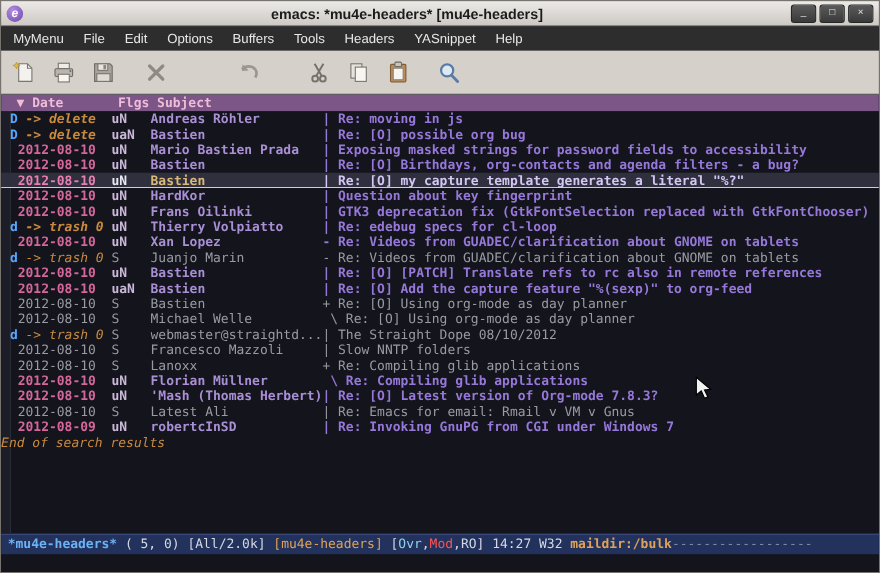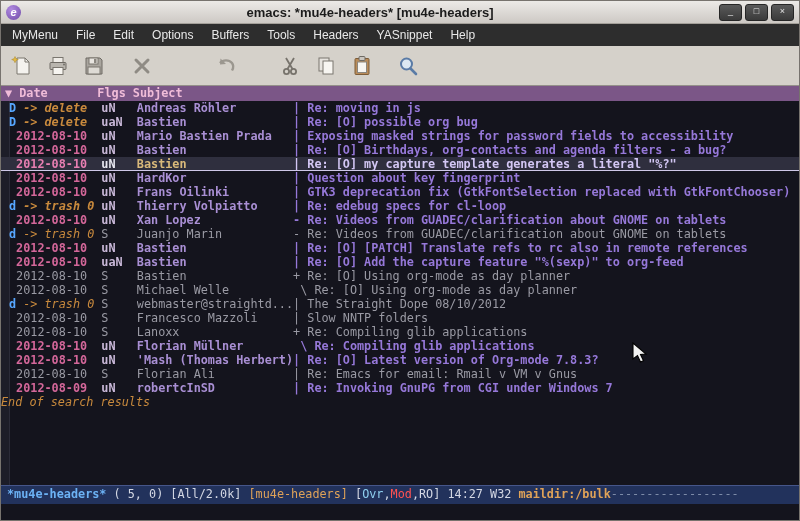--- a/index.html
+++ b/index.html
@@ -28,21 +28,21 @@
            display:flex;align-items:center;padding-left:6px;}
   .tb-btn{width:30px;height:30px;display:flex;align-items:center;justify-content:center;margin-right:6px;}
   .tb-close{margin-left:12px;} .tb-undo{margin-left:48px;} .tb-cut{margin-left:28px;} .tb-search{margin-left:10px;}
 
   
   .buffer{flex:1;background:#14141d;position:relative;overflow:hidden;
           font-family:"DejaVu Sans Mono",monospace;font-size:11.8px;line-height:14px;}
   .scroll-trough{position:absolute;left:0;top:15px;bottom:0;width:8px;background:#1d1d28;
                  border-right:1px solid #2b2b38;}
   .header-line{position:relative;height:15px;line-height:15px;background:#7b5687;color:#f0bcd8;
-               font-weight:bold;display:flex;padding-left:4px;white-space:pre;}
+               font-weight:bold;display:flex;padding-left:14px;white-space:pre;}
   .rows{position:relative;}
   .row{height:14px;display:flex;padding-left:8px;white-space:pre;align-items:center;}
   .cell{white-space:pre;overflow:hidden;flex-shrink:0;}
   .cdate{width:13ch;} .cflags{width:5ch;} .cfrom{width:22ch;} .csubj{flex:1;}
 
   .unread{font-weight:bold;}
   .unread .mdate{color:#d4679a;}      .read .mdate{color:#9a9aa4;}
   .unread .cflags{color:#c9b8d8;}     .read .cflags{color:#9a9aa4;}
   .unread .cfrom{color:#a98fd4;}      .read .cfrom{color:#9a9aa4;}
   .unread .csubj{color:#9678d9;}      .read .csubj{color:#9a9aa4;}
@@ -279,21 +279,21 @@
   </div>
         <div class="row unread">
     <span class="cell cdate"><span class="mark"></span><span class="mact"></span><span class="mdate"> 2012-08-10</span></span>
     <span class="cell cflags">uN</span>
     <span class="cell cfrom">'Mash (Thomas Herbert)</span>
     <span class="cell csubj"><span class="sep">| </span><span class="subj">Re: [O] Latest version of Org-mode 7.8.3?</span></span>
   </div>
         <div class="row read">
     <span class="cell cdate"><span class="mark"></span><span class="mact"></span><span class="mdate"> 2012-08-10</span></span>
     <span class="cell cflags">S</span>
-    <span class="cell cfrom">Florian Ali</span>
+    <span class="cell cfrom">Latest Ali</span>
     <span class="cell csubj"><span class="sep">| </span><span class="subj">Re: Emacs for email: Rmail v VM v Gnus</span></span>
   </div>
         <div class="row unread">
     <span class="cell cdate"><span class="mark"></span><span class="mact"></span><span class="mdate"> 2012-08-09</span></span>
     <span class="cell cflags">uN</span>
     <span class="cell cfrom">robertcInSD</span>
     <span class="cell csubj"><span class="sep">| </span><span class="subj">Re: Invoking GnuPG from CGI under Windows 7</span></span>
   </div>
       </div>
     <div class="end-line">End of search results</div>

